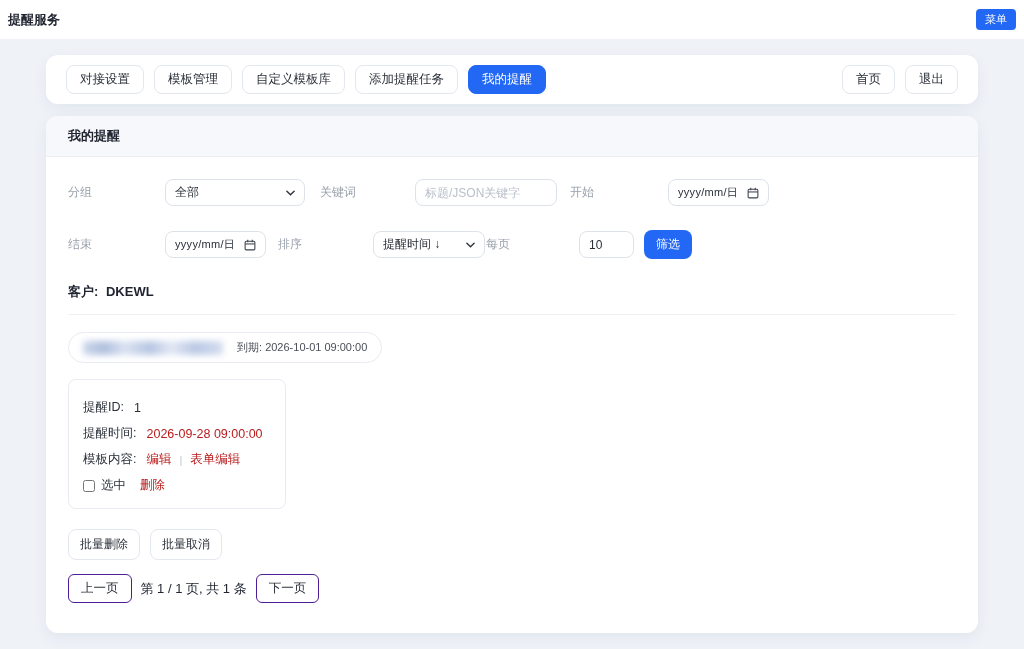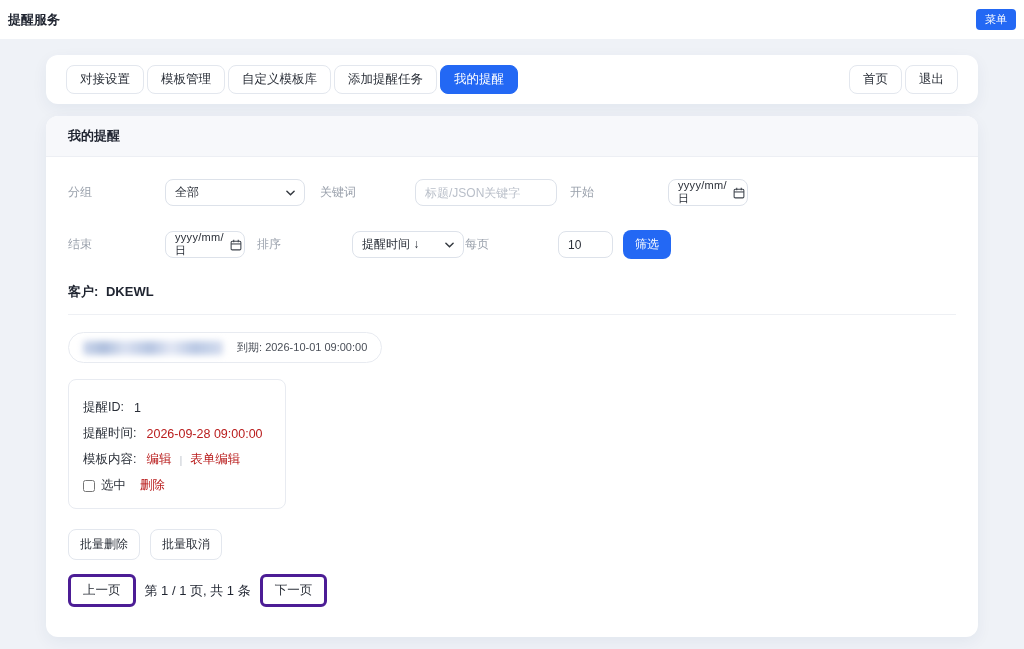--- a/index.html
+++ b/index.html
@@ -27,21 +27,21 @@
   .page { padding:16px 46px 0; }
   .card {
     background:#fff; border-radius:12px;
     box-shadow:0 5px 16px rgba(18,46,98,0.06);
   }
   
   .nav-card {
     display:flex; justify-content:space-between; align-items:center;
     padding:10px 20px; margin-bottom:12px;
   }
-  .tabs { display:flex; gap:3px; }
+  .tabs { display:flex; gap:10px; }
   .tab {
     padding:6px 13px; font-size:12.5px; line-height:1.2;
     border:1px solid #e3e7ee; border-radius:8px;
     background:#fff; color:#2a2f38; cursor:pointer;
     font-family:"Liberation Sans", sans-serif;
   }
   .tab.active { background:#2368f4; color:#fff; border-color:#2368f4; }
   
   .main-card { min-height:476px; }
   .panel-header {
@@ -54,21 +54,21 @@
   .filter-row { display:flex; align-items:center; margin-bottom:24px; }
   .flabel { font-size:12px; color:#9aa1ac; display:inline-block; }
   .control {
     height:27px; border:1px solid #dde2ea; border-radius:8px;
     display:inline-flex; align-items:center; justify-content:space-between;
     padding:0 9px; font-size:12px; color:#2a2f38; background:#fff;
     font-family:"Liberation Sans", sans-serif;
   }
   input.control { justify-content:flex-start; }
   input.control::placeholder { color:#b9bfc9; }
-  .w140{width:140px} .w142{width:142px} .w98{width:80px} .w112{width:112px} .w55{width:55px}
+  .w140{width:140px} .w142{width:142px} .w98{width:101px} .w112{width:112px} .w55{width:55px}
   .chev { margin-left:6px; flex:0 0 auto; }
   .cal-icon { margin-left:6px; flex:0 0 auto; }
   .date-txt { font-size:11px; letter-spacing:0.3px; }
   .filter-btn { margin-left:10px; padding:6px 12px; font-size:12px; border-radius:8px; }
   
   .customer { font-size:13px; font-weight:bold; color:#1f2430; margin-top:14px; }
   .customer .cname { margin-left:4px; }
   .divider { border:none; border-top:1px solid #eef0f4; margin:13px 0 17px; }
   
   .pill {
@@ -101,21 +101,21 @@
   .del-link { margin-left:14px; }
   
   .batch-row { display:flex; gap:10px; margin-top:20px; }
   .btn-light {
     background:#fff; border:1px solid #e3e7ee; border-radius:8px;
     padding:6px 11px; font-size:12px; color:#2a2f38; cursor:pointer;
     font-family:"Liberation Sans", sans-serif;
   }
   .pagination { display:flex; align-items:center; gap:9px; margin-top:14px; }
   .page-btn {
-    background:#fff; border:3px solid #4c1d95; border-radius:6px;
+    background:#fff; border:1px solid #4c1d95; border-radius:6px;
     padding:5px 12px; font-size:12.5px; color:#2a2f38; cursor:pointer;
     font-family:"Liberation Sans", sans-serif;
   }
   .page-info { font-size:13px; color:#1f2430; }
 </style>
 </head>
 <body>
 
 <header class="topbar">
   <div class="topbar-title">提醒服务</div>

